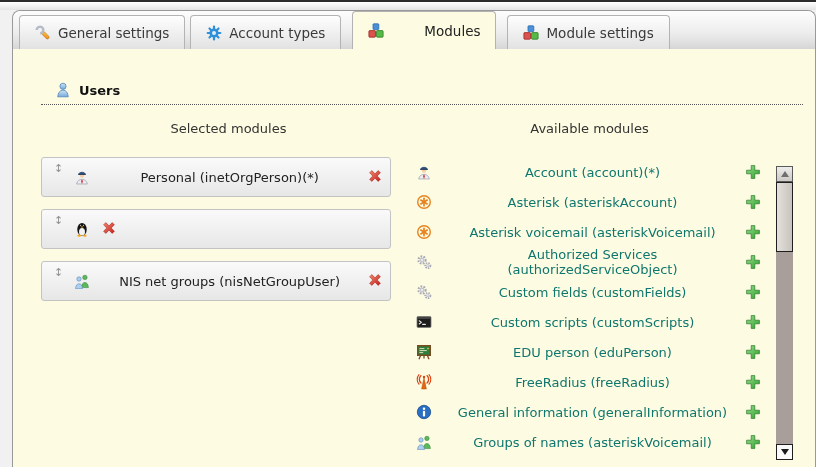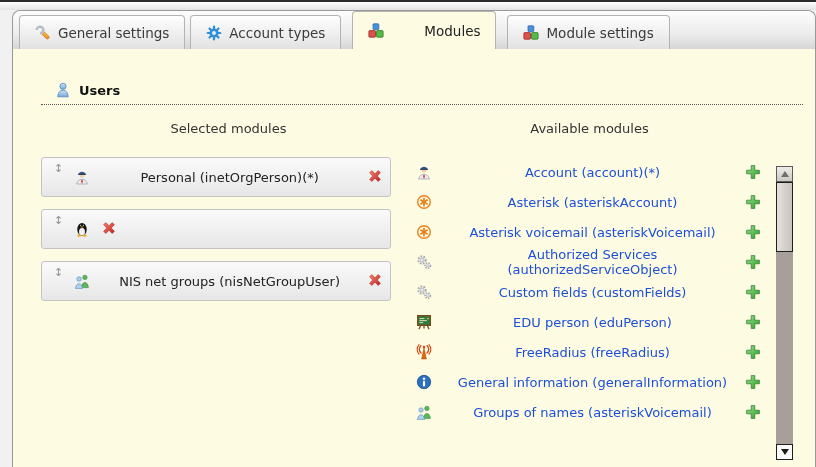--- a/index.html
+++ b/index.html
@@ -105,21 +105,21 @@
   .sel-row .row-label { margin-left: 13px; flex: 1; color: #222; }
   .del-btn {
     margin-right: 16px;
     border: none; background: transparent;
     width: 18px; height: 18px;
     cursor: pointer; padding: 0;
   }
 
   
   .avail-row { height: 30px; display: flex; align-items: center; }
-  .avail-row .row-label { margin-left: 9px; flex: 1; color: #1d4ed8; }
+  .avail-row .row-label { margin-left: 9px; flex: 1; color: #0f766e; }
   .add-btn {
     border: none; background: transparent;
     width: 17px; height: 17px;
     cursor: pointer; padding: 0;
     margin-right: 2px;
   }
 
   .icon16 { width: 16px; height: 16px; display: inline-block; }
 
   
@@ -425,20 +425,31 @@
               <use href="#i-gears" xlink:href="#i-gears"></use>
             </svg>
           <span class="row-label">Custom fields (customFields)</span>
           <button class="add-btn">
             <svg class="icon16">
                 <use href="#i-plus" xlink:href="#i-plus"></use>
               </svg>
           </button>
         </div>
 
+        <div class="avail-row">
+          <svg class="icon16">
+              <use href="#i-terminal" xlink:href="#i-terminal"></use>
+            </svg>
+          <span class="row-label">Custom scripts (customScripts)</span>
+          <button class="add-btn">
+            <svg class="icon16">
+                <use href="#i-plus" xlink:href="#i-plus"></use>
+              </svg>
+          </button>
+        </div>
 
         <div class="avail-row">
           <svg class="icon16">
               <use href="#i-chalkboard" xlink:href="#i-chalkboard"></use>
             </svg>
           <span class="row-label">EDU person (eduPerson)</span>
           <button class="add-btn">
             <svg class="icon16">
                 <use href="#i-plus" xlink:href="#i-plus"></use>
               </svg>

